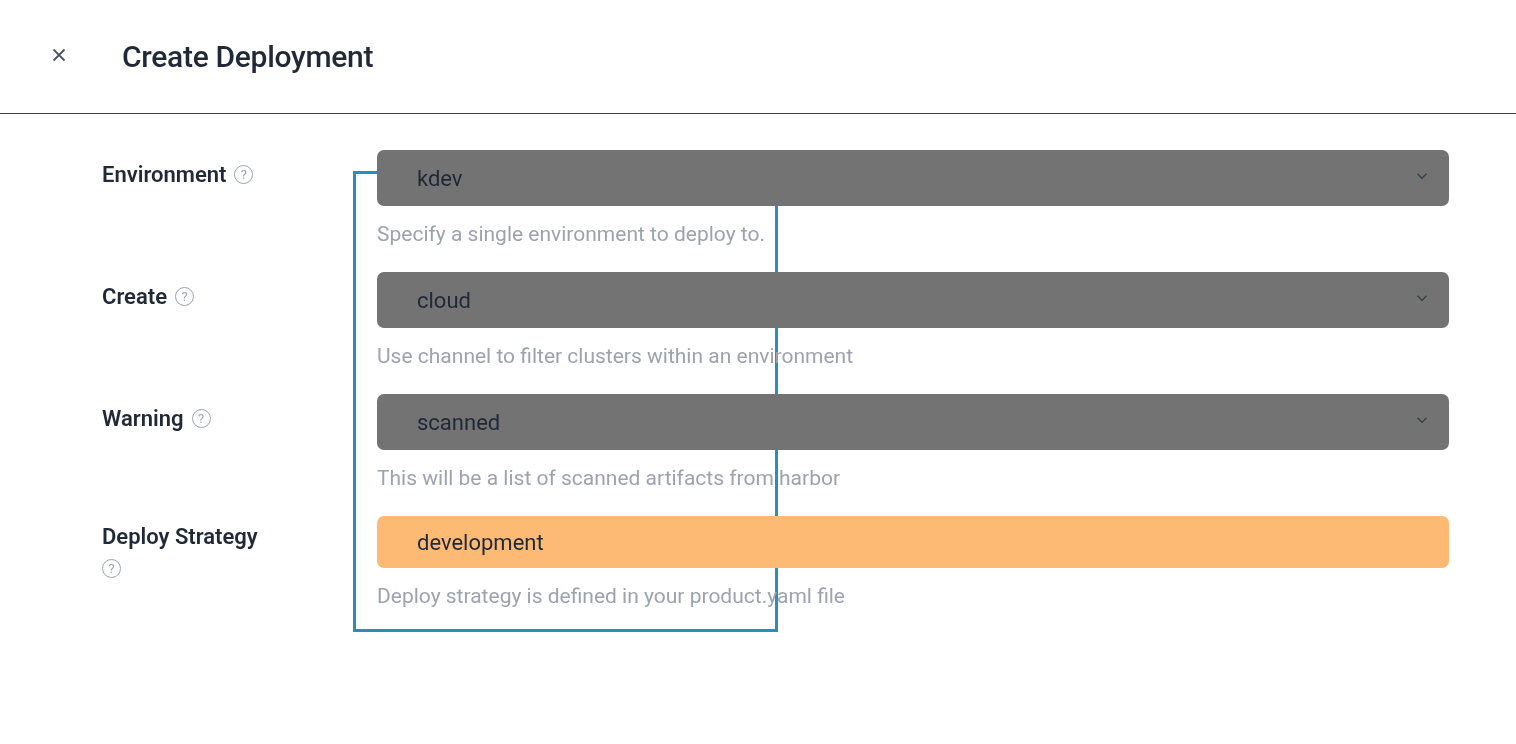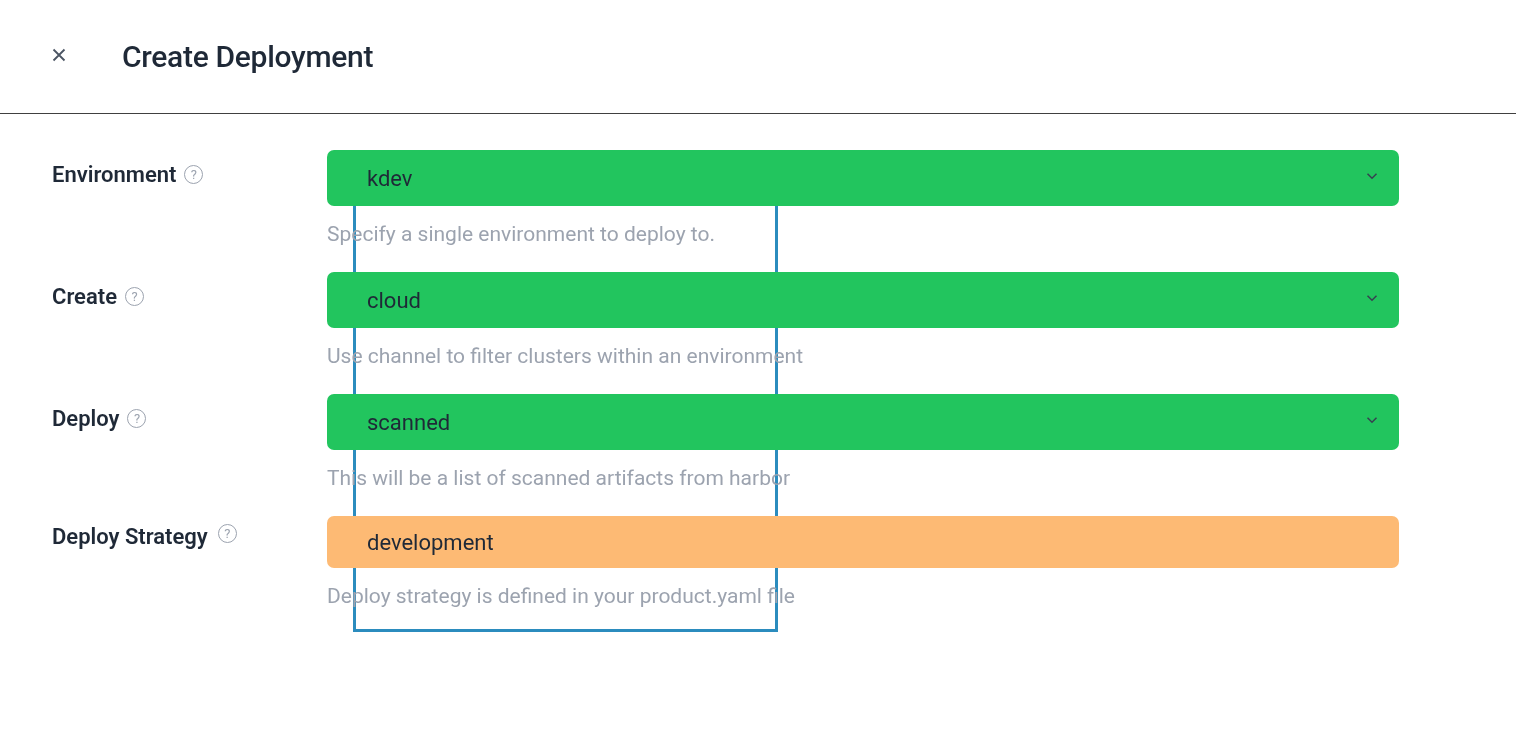--- a/index.html
+++ b/index.html
@@ -37,21 +37,21 @@
       stroke: #4b5563;
       stroke-width: 2;
     }
     .header-title {
       font-size: 30px;
       font-weight: 500;
       color: #1f2937;
       letter-spacing: -0.01em;
     }
     .form-container {
-      padding: 36px 40px 0 52px;
+      padding: 36px 40px 0 102px;
       position: relative;
     }
     .form-row {
       display: flex;
       align-items: flex-start;
       margin-bottom: 26px;
     }
     .form-label-col {
       width: 275px;
       flex-shrink: 0;
@@ -83,21 +83,21 @@
       flex: 1;
       max-width: 1072px;
     }
     .select-wrapper {
       position: relative;
       width: 100%;
     }
     .select {
       width: 100%;
       height: 56px;
-      background: #22c55e;
+      background: #737373;
       border: none;
       border-radius: 7px;
       padding: 0 42px 0 40px;
       font-size: 22px;
       color: #1f2937;
       cursor: pointer;
       display: flex;
       align-items: center;
       justify-content: space-between;
     }
@@ -156,21 +156,21 @@
       position: absolute;
       border: 3px solid #2b8cbe;
       pointer-events: none;
       left: 353px;
       top: 171px;
       width: 425px;
       height: 461px;
     }
     .label-block {
       display: flex;
-      flex-direction: row;
+      flex-direction: column;
       align-items: flex-start;
       gap: 10px;
       width: 275px;
       flex-shrink: 0;
       padding-top: 8px;
     }
     .label-line {
       display: flex;
       align-items: center;
       gap: 8px;
@@ -229,21 +229,21 @@
               <polyline points="6 9 12 15 18 9"></polyline>
             </svg>
         </span>
       </div>
       <div class="help-text">Use channel to filter clusters within an environment</div>
     </div>
   </div>
 
   <div class="form-row">
     <div class="form-label-col">
-      <span class="form-label">Deploy</span>
+      <span class="form-label">Warning</span>
       <span class="help-icon">?</span>
     </div>
     <div class="form-input-col">
       <div class="select-wrapper">
         <div class="select">
           <span class="select-value">scanned</span>
         </div>
         <span class="chevron">
           <svg viewBox="0 0 24 24">
               <polyline points="6 9 12 15 18 9"></polyline>

